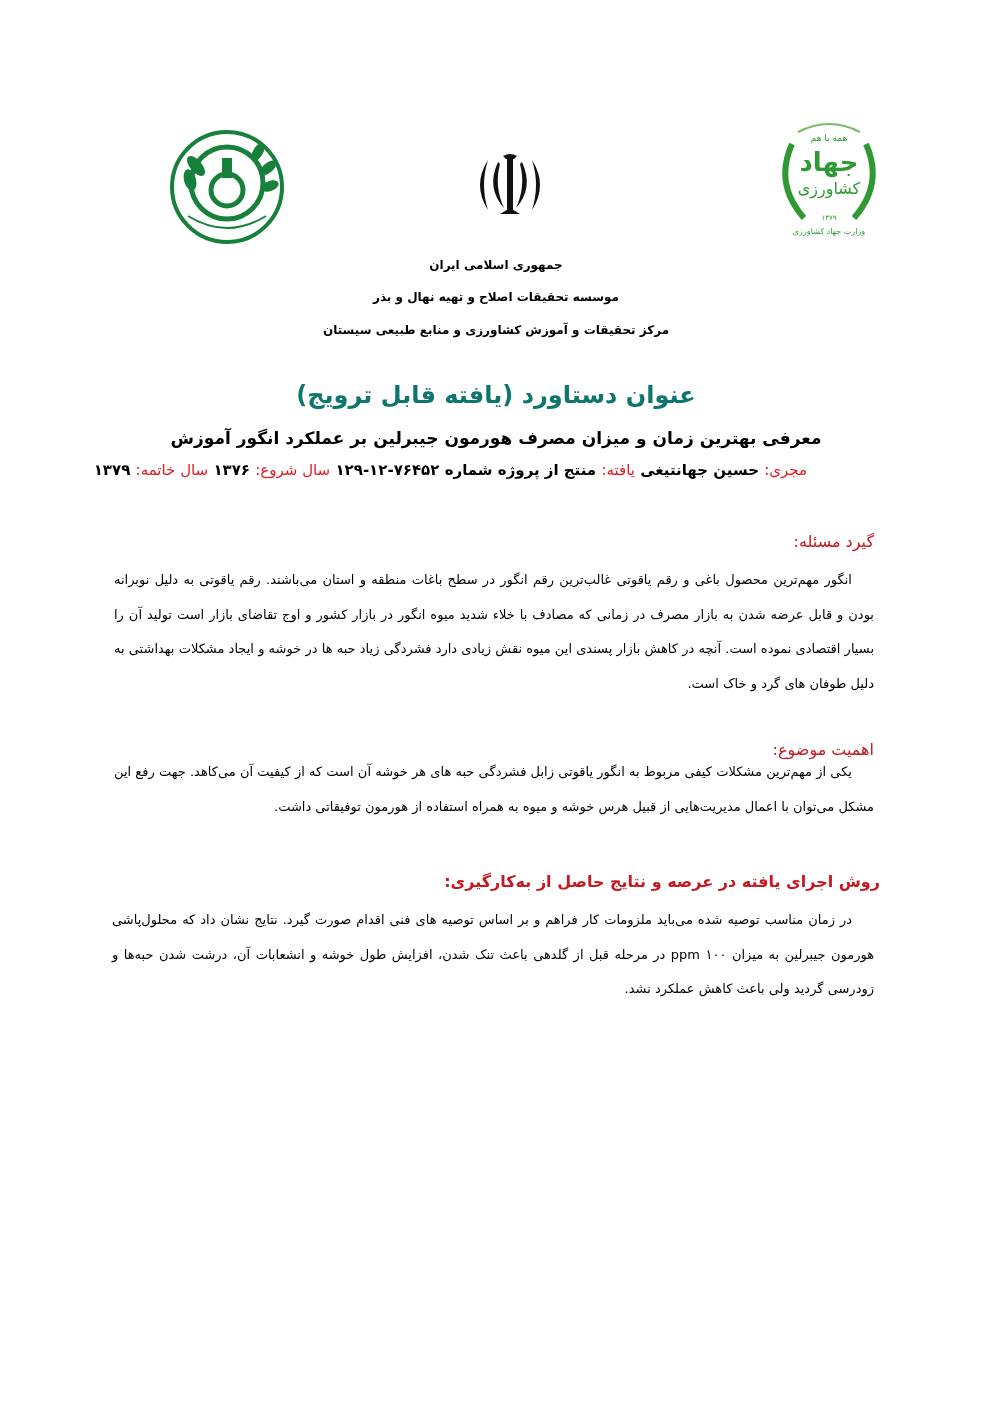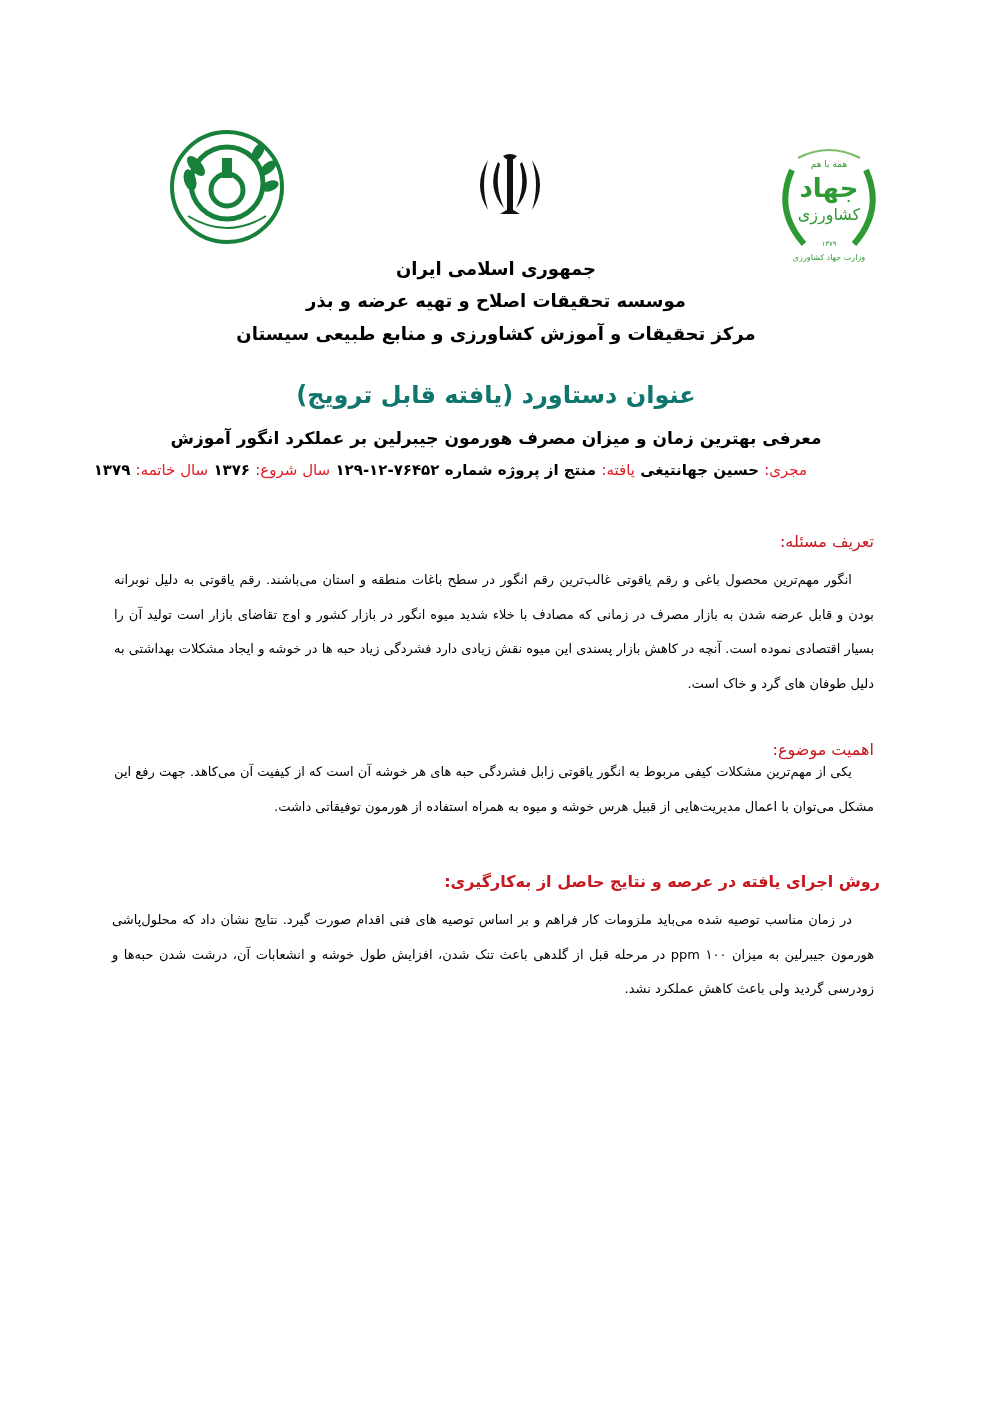--- a/index.html
+++ b/index.html
@@ -1,23 +1,23 @@
 <!DOCTYPE html>
 <html><head>
 <meta charset="utf-8">
 <style>
   html, body { margin: 0; padding: 0; background: #ffffff; }
   body { width: 992px; height: 1403px; position: relative; overflow: hidden;
          font-family: "DejaVu Sans", "Liberation Sans", sans-serif; color: #000; }
   .logo { position: absolute; }
   #logo-left { left: 168px; top: 128px; width: 118px; height: 118px; }
   #logo-center { left: 470px; top: 150px; width: 80px; height: 70px; }
-  #logo-right { left: 778px; top: 140px; width: 102px; height: 128px; }
+  #logo-right { left: 778px; top: 114px; width: 102px; height: 128px; }
   .hdr { position: absolute; left: 0; width: 992px; text-align: center; direction: rtl;
-         font-weight: bold; font-size: 18px; }
+         font-weight: bold; font-size: 12px; }
   #h1 { top: 258px; }
   #h2 { top: 290px; }
   #h3 { top: 323px; }
   #title-red { top: 381px; color: #0f766e; font-size: 24px; }
   #subtitle { top: 428px; font-size: 17px; }
   #meta { position: absolute; top: 461px; right: 185px; direction: rtl; font-size: 15px; font-weight: bold; white-space: nowrap; }
   .red { color: #e01b24; font-weight: normal; }
   .sec-title { position: absolute; right: 118px; direction: rtl; color: #c8181f; font-size: 16px; }
   #sec1-title { top: 532px; }
   #sec2-title { top: 740px; }
@@ -66,37 +66,37 @@
     <path d="M20 18 Q51 2 82 18" fill="none" stroke="#7dbb6a" stroke-width="2"></path>
     <text x="51" y="27" text-anchor="middle" font-size="9" fill="#2f9a34" font-family="DejaVu Sans, sans-serif">همه با هم</text>
     <text x="51" y="57" text-anchor="middle" font-size="26" font-weight="bold" fill="#2f9a34" font-family="DejaVu Sans, sans-serif">جهاد</text>
     <text x="51" y="80" text-anchor="middle" font-size="16" fill="#2f9a34" font-family="DejaVu Sans, sans-serif">کشاورزی</text>
     <text x="51" y="106" text-anchor="middle" font-size="7" fill="#2f9a34" font-family="DejaVu Sans, sans-serif">۱۳۷۹</text>
     <text x="51" y="120" text-anchor="middle" font-size="8" fill="#2f9a34" font-family="DejaVu Sans, sans-serif">وزارت جهاد کشاورزی</text>
   </svg>
 </div>
 
 <div class="hdr" id="h1">جمهوری اسلامی ایران</div>
-<div class="hdr" id="h2">موسسه تحقیقات اصلاح و تهیه عرضه و بذر</div>
+<div class="hdr" id="h2">موسسه تحقیقات اصلاح و تهیه نهال و بذر</div>
 <div class="hdr" id="h3">مرکز تحقیقات و آموزش کشاورزی و منابع طبیعی سیستان</div>
 
 <div class="hdr" id="title-red">عنوان دستاورد (یافته قابل ترویج)</div>
 <div class="hdr" id="subtitle">معرفی بهترین زمان و میزان مصرف هورمون جیبرلین بر عملکرد انگور آموزش</div>
 
 <div id="meta">
   <span class="red">مجری:</span>
   <span>حسین جهانتیغی</span>
   <span class="red">یافته:</span>
   <span>منتج از پروژه شماره ۷۶۴۵۲-۱۲-۱۲۹</span>
   <span class="red">سال شروع:</span>
   <span>۱۳۷۶</span>
   <span class="red">سال خاتمه:</span>
   <span>۱۳۷۹</span>
 </div>
 
-<div class="sec-title" id="sec1-title">تعریف مسئله:</div>
+<div class="sec-title" id="sec1-title">گیرد مسئله:</div>
 <div class="para" id="p1"><span class="indent"></span><span>انگور مهم‌ترین محصول باغی و رقم یاقوتی غالب‌ترین رقم انگور در سطح باغات منطقه و استان می‌باشند. رقم یاقوتی به دلیل نوبرانه بودن و قابل عرضه شدن به بازار مصرف در زمانی که مصادف با خلاء شدید میوه انگور در بازار کشور و اوج تقاضای بازار است تولید آن را بسیار اقتصادی نموده است. آنچه در کاهش بازار پسندی این میوه نقش زیادی دارد فشردگی زیاد حبه ها در خوشه و ایجاد مشکلات بهداشتی به دلیل طوفان های گرد و خاک است.</span></div>
 
 <div class="sec-title" id="sec2-title">اهمیت موضوع:</div>
 <div class="para" id="p2"><span class="indent"></span><span>یکی از مهم‌ترین مشکلات کیفی مربوط به انگور یاقوتی زابل فشردگی حبه های هر خوشه آن است که از کیفیت آن می‌کاهد. جهت رفع این مشکل می‌توان با اعمال مدیریت‌هایی از قبیل هرس خوشه و میوه به همراه استفاده از هورمون توفیقاتی داشت.</span></div>
 
 <div class="sec-title" id="sec3-title">روش اجرای یافته در عرصه و نتایج حاصل از به‌کارگیری:</div>
 <div class="para" id="p3"><span class="indent"></span><span>در زمان مناسب توصیه شده می‌باید ملزومات کار فراهم و بر اساس توصیه های فنی اقدام صورت گیرد. نتایج نشان داد که محلول‌پاشی هورمون جیبرلین به میزان ۱۰۰ ppm در مرحله قبل از گلدهی باعث تنک شدن، افزایش طول خوشه و انشعابات آن، درشت شدن حبه‌ها و زودرسی گردید ولی باعث کاهش عملکرد نشد.</span></div>
 
 </body></html>

